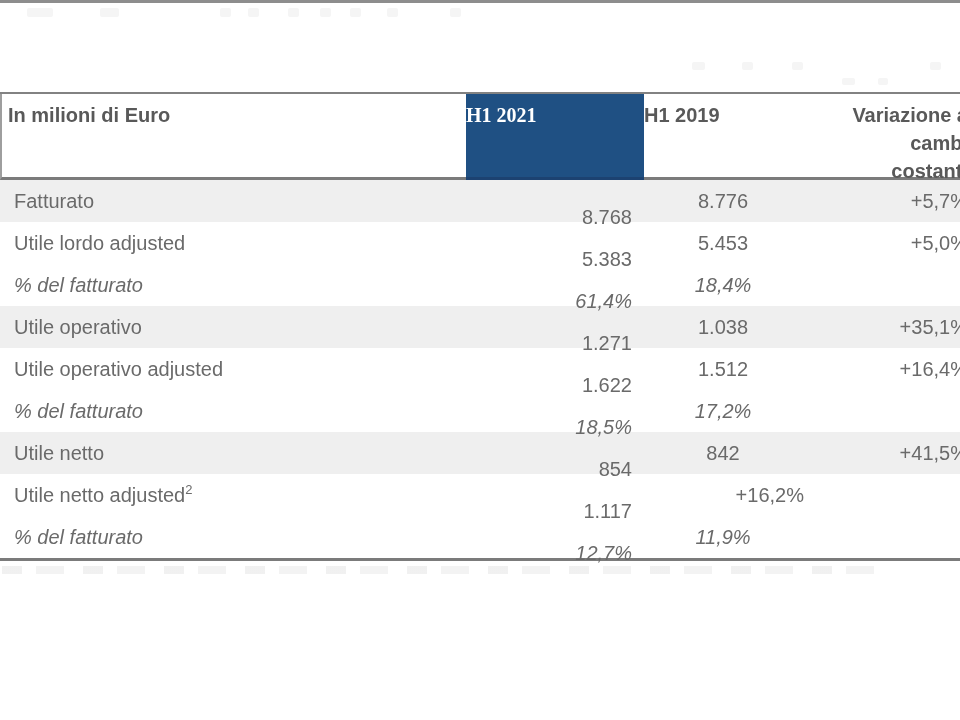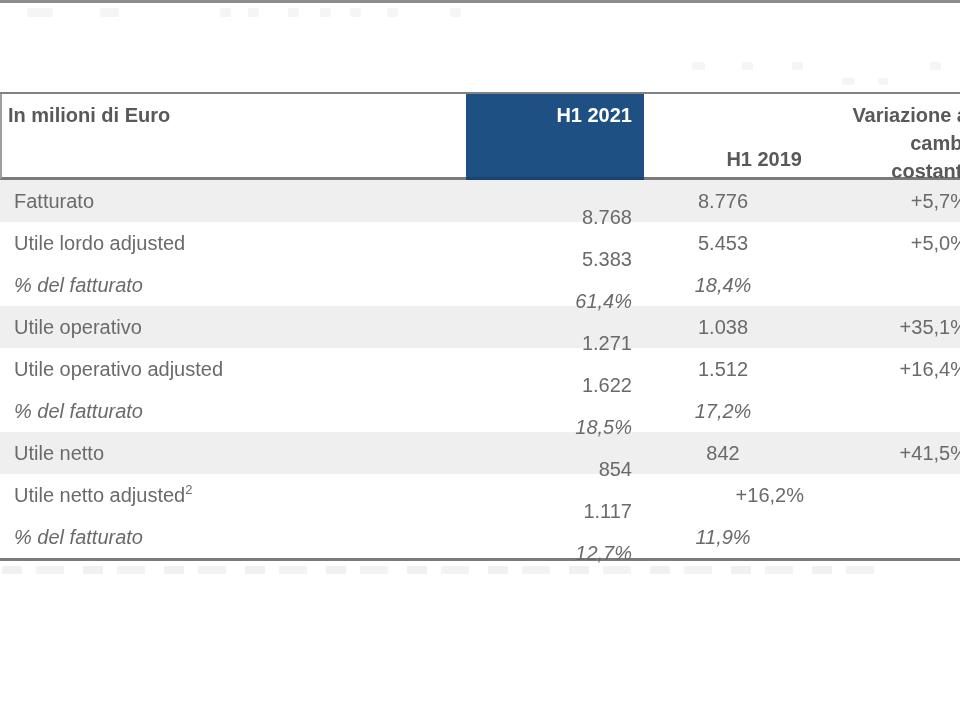--- a/index.html
+++ b/index.html
@@ -54,29 +54,28 @@
   }
   .th.c1 {
     width: 466px;
     padding-left: 6px;
     border-left: 2px solid #9e9e9e;
   }
   .th.c2 {
     width: 178px;
     background: var(--accent, #1f5083);
     color: #ffffff;
-    text-align: right;
+    text-align: left;
     padding-right: 12px;
     border-bottom-color: #1c4271;
+    font-family: Liberation Serif, serif;
   }
   .th.c3 {
     width: 164px;
-    text-align: right;
     padding-right: 6px;
-    margin-top: 44px;
   }
   .th.c4 {
     width: 180px;
     text-align: right;
     padding-right: 20px;
   }
   .th.c4 span { display: block; }
 
   .tbody { width: 988px; }
   .tr {

